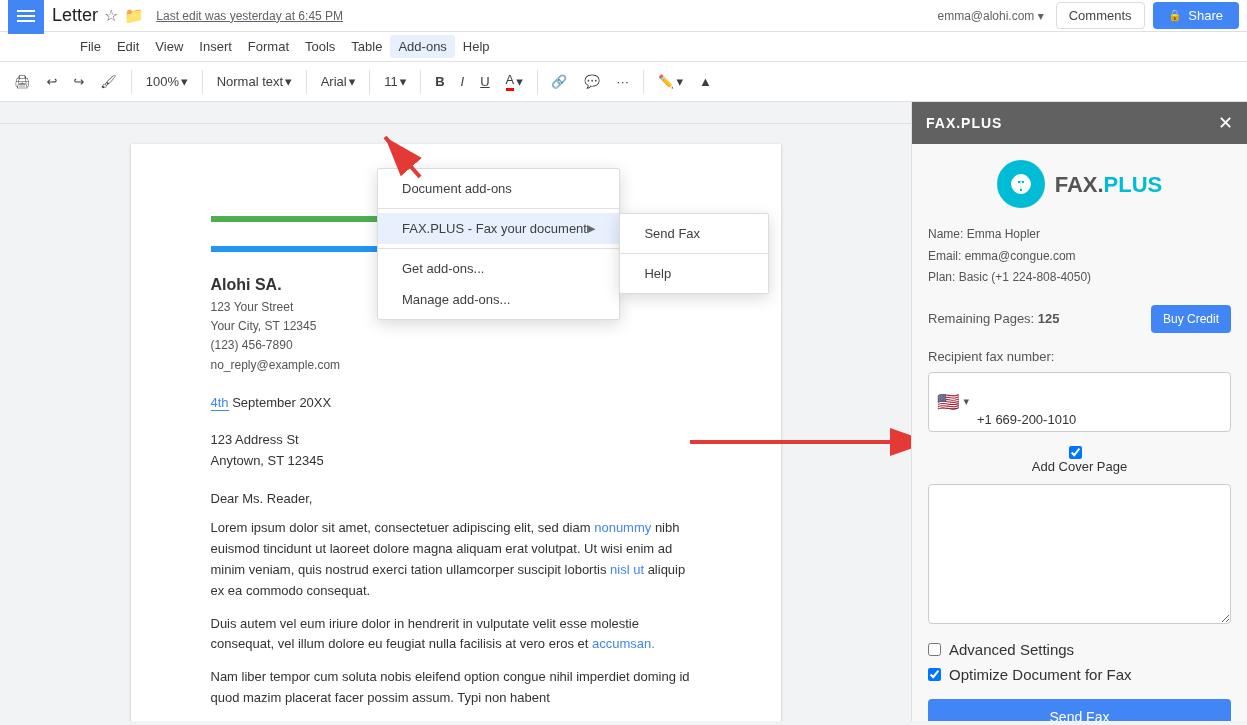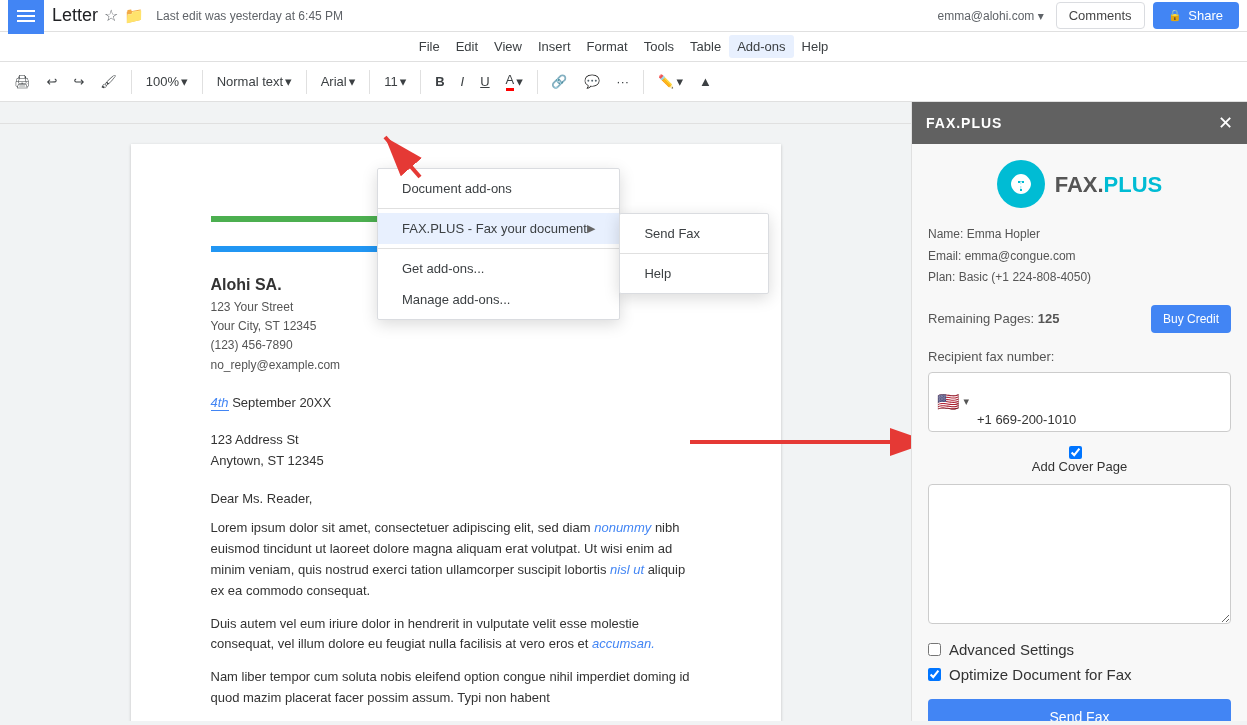--- a/index.html
+++ b/index.html
@@ -26,21 +26,20 @@
     #share-btn { background: #4285f4; color: #fff; padding: 6px 16px; border-radius: 4px; border: none; cursor: pointer; font-size: 13px; display: flex; align-items: center; gap: 6px; }
 
     
     #menu-bar {
       display: flex;
       align-items: center;
       background: #fff;
       height: 30px;
       padding: 0 72px;
       border-bottom: 1px solid #e0e0e0;
-      justify-content: center;
     }
     .menu-item {
       padding: 4px 8px;
       cursor: pointer;
       color: #3c4043;
       font-size: 13px;
       border-radius: 3px;
       position: relative;
     }
     .menu-item.active { background: #e8f0fe; }
@@ -108,21 +107,21 @@
       width: 60%;
       margin-bottom: 24px;
     }
     .doc-company { font-size: 16px; font-weight: bold; color: #333; margin-bottom: 4px; }
     .doc-address { font-size: 12px; color: #555; line-height: 1.6; margin-bottom: 20px; }
     .doc-date { font-size: 13px; color: #333; margin-bottom: 20px; }
     .doc-date span { color: #4285f4; border-bottom: 1px solid #4285f4; }
     .doc-recipient { font-size: 13px; color: #333; line-height: 1.6; margin-bottom: 20px; }
     .doc-salutation { font-size: 13px; color: #333; margin-bottom: 12px; }
     .doc-body { font-size: 13px; color: #333; line-height: 1.6; margin-bottom: 12px; }
-    .doc-link { color: #4285f4; font-style: italic; }
+    .doc-link { color: #4285f4; }
 
     
     #side-panel {
       width: 336px;
       background: #f8f8f8;
       border-left: 1px solid #e0e0e0;
       display: flex;
       flex-direction: column;
     }
     #side-panel-header {
@@ -221,21 +220,21 @@
   <div id="hamburger-icon">
     <span>
         <span class="line"></span>
         <span class="line"></span>
         <span class="line"></span>
       </span>
   </div>
   <span id="doc-title">Letter</span>
   <span id="star-icon">☆</span>
   <span id="folder-icon" style="margin-right:12px;">📁</span>
-  <span id="last-edit" style="flex:1;">Last edit was yesterday at 6:45 PM</span>
+  <span id="last-edit" style="flex:1;text-decoration:underline;">Last edit was yesterday at 6:45 PM</span>
   <span id="user-info">emma@alohi.com ▾</span>
   <button id="comments-btn">Comments</button>
   <button id="share-btn">
     <span style="font-size:11px;">🔒</span>
     <span>Share</span>
   </button>
 </div>
 
 <div id="menu-bar">
   <span class="menu-item">File</span>

